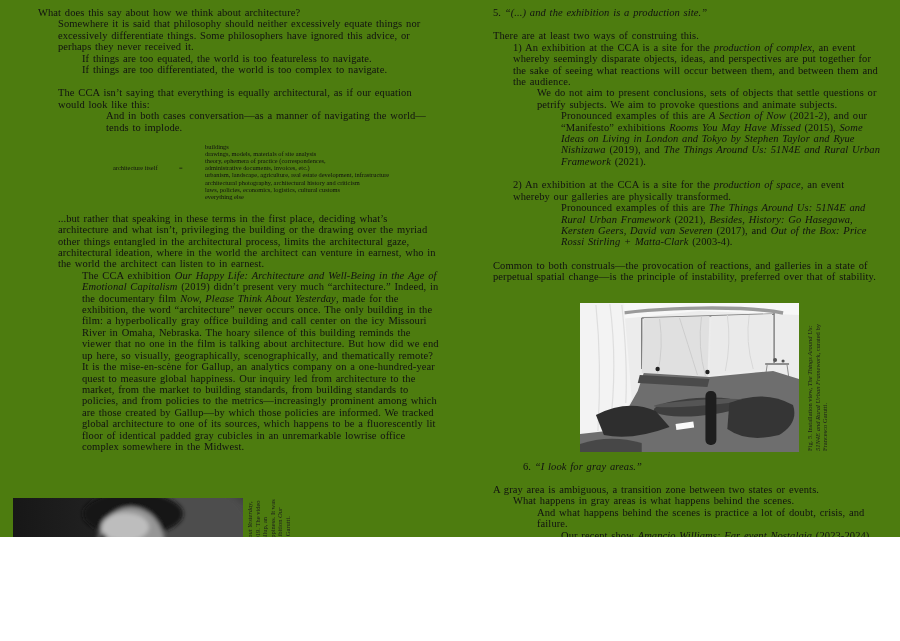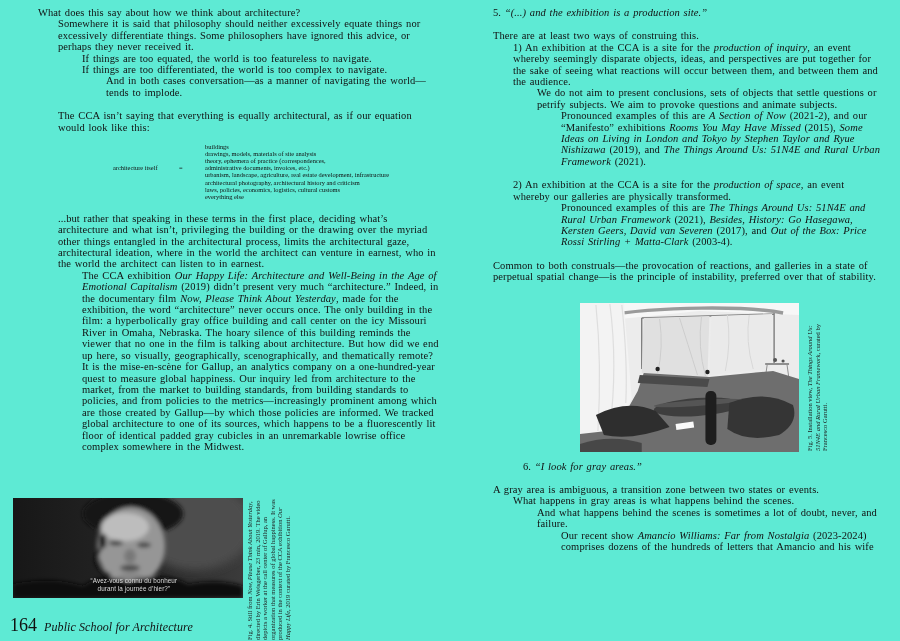--- a/index.html
+++ b/index.html
@@ -1,16 +1,16 @@
 <!DOCTYPE html>
 <html><head>
 <meta charset="utf-8">
 <style>
   html,body{margin:0;padding:0;background:#ffffff;}
-  .spread{position:relative;width:900px;height:641px;background:#5eead4;overflow:hidden;
+  .spread{position:relative;width:900px;height:537px;background:#4d7c0f;overflow:hidden;
           font-family:"Liberation Serif","DejaVu Serif",serif;color:#111;}
   .page{position:absolute;top:0;width:450px;height:641px;}
   .page-left{left:0;}
   .page-right{left:450px;}
   .textcol{position:absolute;top:7px;font-size:10.5px;line-height:11.4px;
            letter-spacing:0.1px;word-spacing:1px;}
   .page-left .textcol{left:38px;width:402px;}
   .page-right .textcol{left:43px;width:389px;}
   .b{margin:0;}
   .i1{padding-left:20px;}
@@ -48,22 +48,22 @@
 <body>
 
 <div class="spread">
 
   <section class="page page-left">
     <div class="textcol">
       <p class="b">What does this say about how we think about architecture?</p>
       <p class="b i1">Somewhere it is said that philosophy should neither excessively equate things nor excessively differentiate things. Some philosophers have ignored this advice, or perhaps they never received it.</p>
       <p class="b i2">If things are too equated, the world is too featureless to navigate.</p>
       <p class="b i2">If things are too differentiated, the world is too complex to navigate.</p>
+      <p class="b i1 sp">The CCA isn’t saying that everything is equally architectural, as if our equation would look like this:</p>
       <p class="b i3">And in both cases conversation—as a manner of navigating the world—tends to implode.</p>
-      <p class="b i1 sp">The CCA isn’t saying that everything is equally architectural, as if our equation would look like this:</p>
 
       <div class="equation">
         <div class="eq-label">architecture itself</div>
         <div class="eq-op">=</div>
         <div class="eq-items">
           <div>buildings</div>
           <div>drawings, models, materials of site analysis</div>
           <div>theory, ephemera of practice (correspondences,</div>
           <div>administrative documents, invoices, etc.)</div>
           <div>urbanism, landscape, agriculture, real estate development, infrastructure</div>
@@ -119,32 +119,32 @@
     <footer class="footer">
       <span class="pagenum">164</span>
       <span class="pagetitle">Public School for Architecture</span>
     </footer>
   </section>
 
   <section class="page page-right">
     <div class="textcol">
       <p class="b">5. <i>“(...) and the exhibition is a production site.”</i></p>
       <p class="b sp">There are at least two ways of construing this.</p>
-      <p class="b i1">1) An exhibition at the CCA is a site for the <i>production of inquiry</i>, an event whereby seemingly disparate objects, ideas, and perspectives are put together for the sake of seeing what reactions will occur between them, and between them and the audience.</p>
+      <p class="b i1">1) An exhibition at the CCA is a site for the <i>production of complex</i>, an event whereby seemingly disparate objects, ideas, and perspectives are put together for the sake of seeing what reactions will occur between them, and between them and the audience.</p>
       <p class="b i2">We do not aim to present conclusions, sets of objects that settle questions or petrify subjects. We aim to provoke questions and animate subjects.</p>
       <p class="b i3">Pronounced examples of this are <i>A Section of Now</i> (2021-2), and our “Manifesto” exhibitions <i>Rooms You May Have Missed</i> (2015), <i>Some Ideas on Living in London and Tokyo by Stephen Taylor and Ryue Nishizawa</i> (2019), and <i>The Things Around Us: 51N4E and Rural Urban Framework</i> (2021).</p>
       <p class="b i1 sp">2) An exhibition at the CCA is a site for the <i>production of space</i>, an event whereby our galleries are physically transformed.</p>
       <p class="b i3">Pronounced examples of this are <i>The Things Around Us: 51N4E and Rural Urban Framework</i> (2021), <i>Besides, History: Go Hasegawa, Kersten Geers, David van Severen</i> (2017), and <i>Out of the Box: Price Rossi Stirling + Matta-Clark</i> (2003-4).</p>
       <p class="b sp">Common to both construals—the provocation of reactions, and galleries in a state of perpetual spatial change—is the principle of instability, preferred over that of stability.</p>
 
       <p class="b gap-fig">6. <i>“I look for gray areas.”</i></p>
       <p class="b sp">A gray area is ambiguous, a transition zone between two states or events.</p>
       <p class="b i1">What happens in gray areas is what happens behind the scenes.</p>
-      <p class="b i2">And what happens behind the scenes is sometimes a lot of doubt, never, and failure.</p>
-      <p class="b i3">Our recent show <i>Amancio Williams: Far from Nostalgia</i> (2023-2024) comprises dozens of the hundreds of letters that Amancio and his wife</p>
+      <p class="b i2">And what happens behind the scenes is practice a lot of doubt, crisis, and failure.</p>
+      <p class="b i3">Our recent show <i>Amancio Williams: Far event Nostalgia</i> (2023-2024) comprises dozens of the hundreds of letters that Amancio and his wife</p>
     </div>
 
     <figure class="photo fig5-photo" style="margin:0;">
       <svg viewBox="0 0 220 149" preserveAspectRatio="none">
         <rect width="220" height="149" fill="#ececec"></rect>
         <polygon points="0,0 220,0 220,12 120,8 0,20" fill="#f7f7f7"></polygon>
         <path d="M22,13 C80,3 170,3 204,10" stroke="#9a9a9a" stroke-width="3.5" fill="none"></path>
         <path d="M62,15 L62,66 M195,10 L195,62 M62,15 L195,11" stroke="#7d7d7d" stroke-width="1.4" fill="none"></path>
         <g>
           <polygon points="64,15 130,13 128,74 62,70" fill="#e0e0e0"></polygon>

